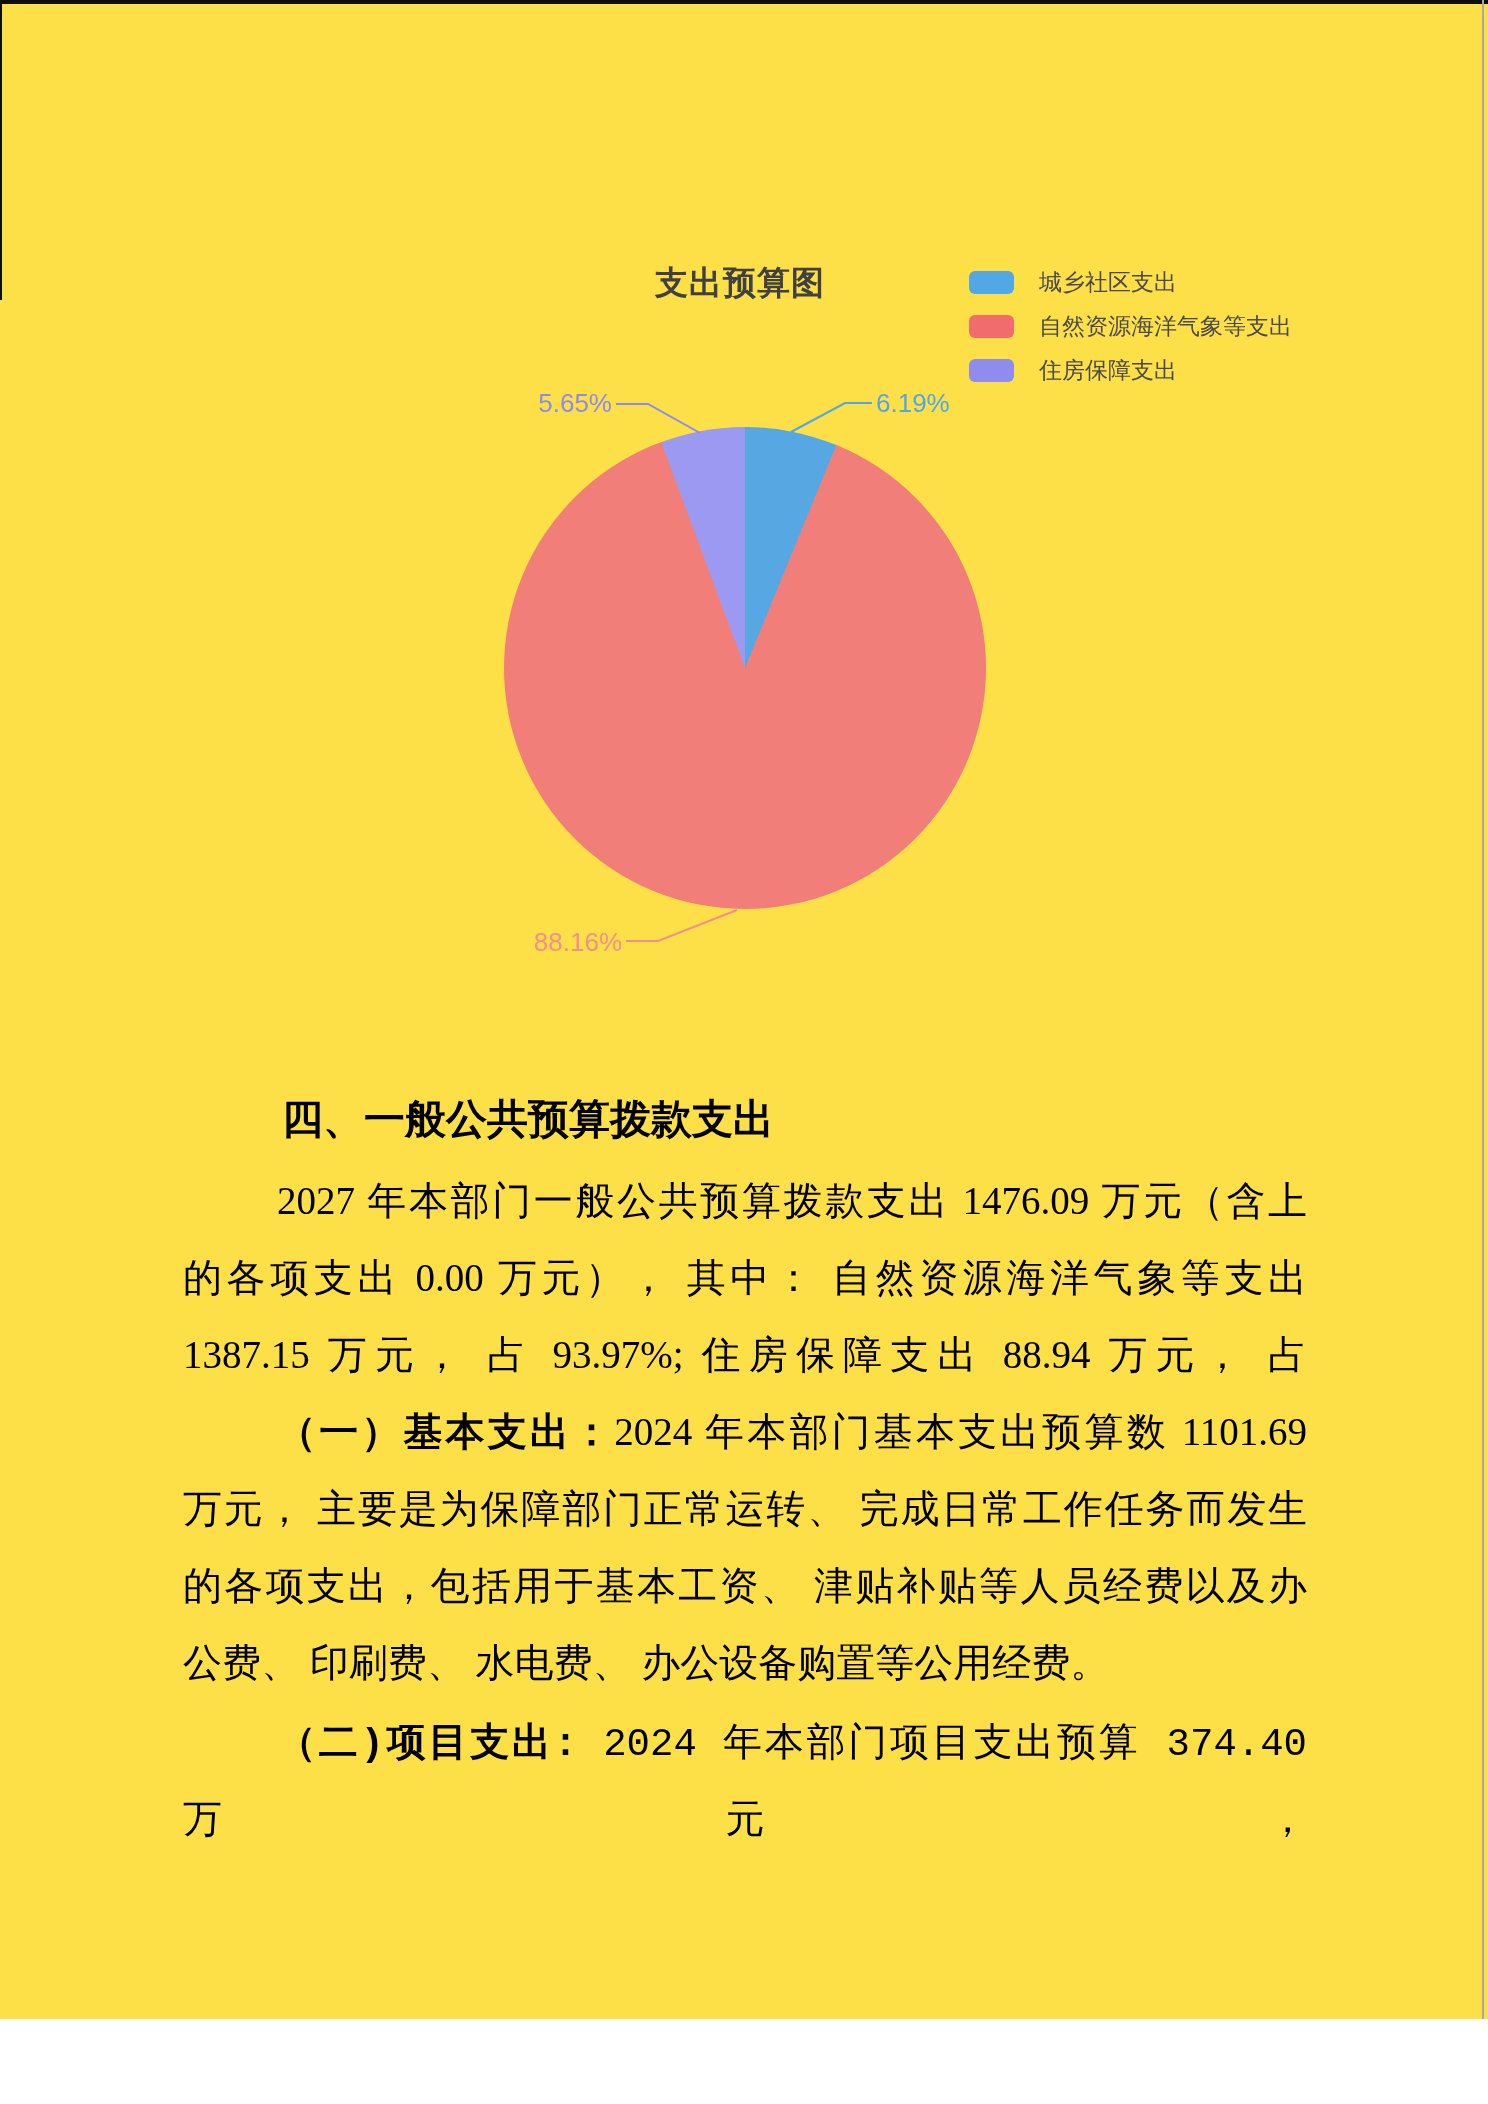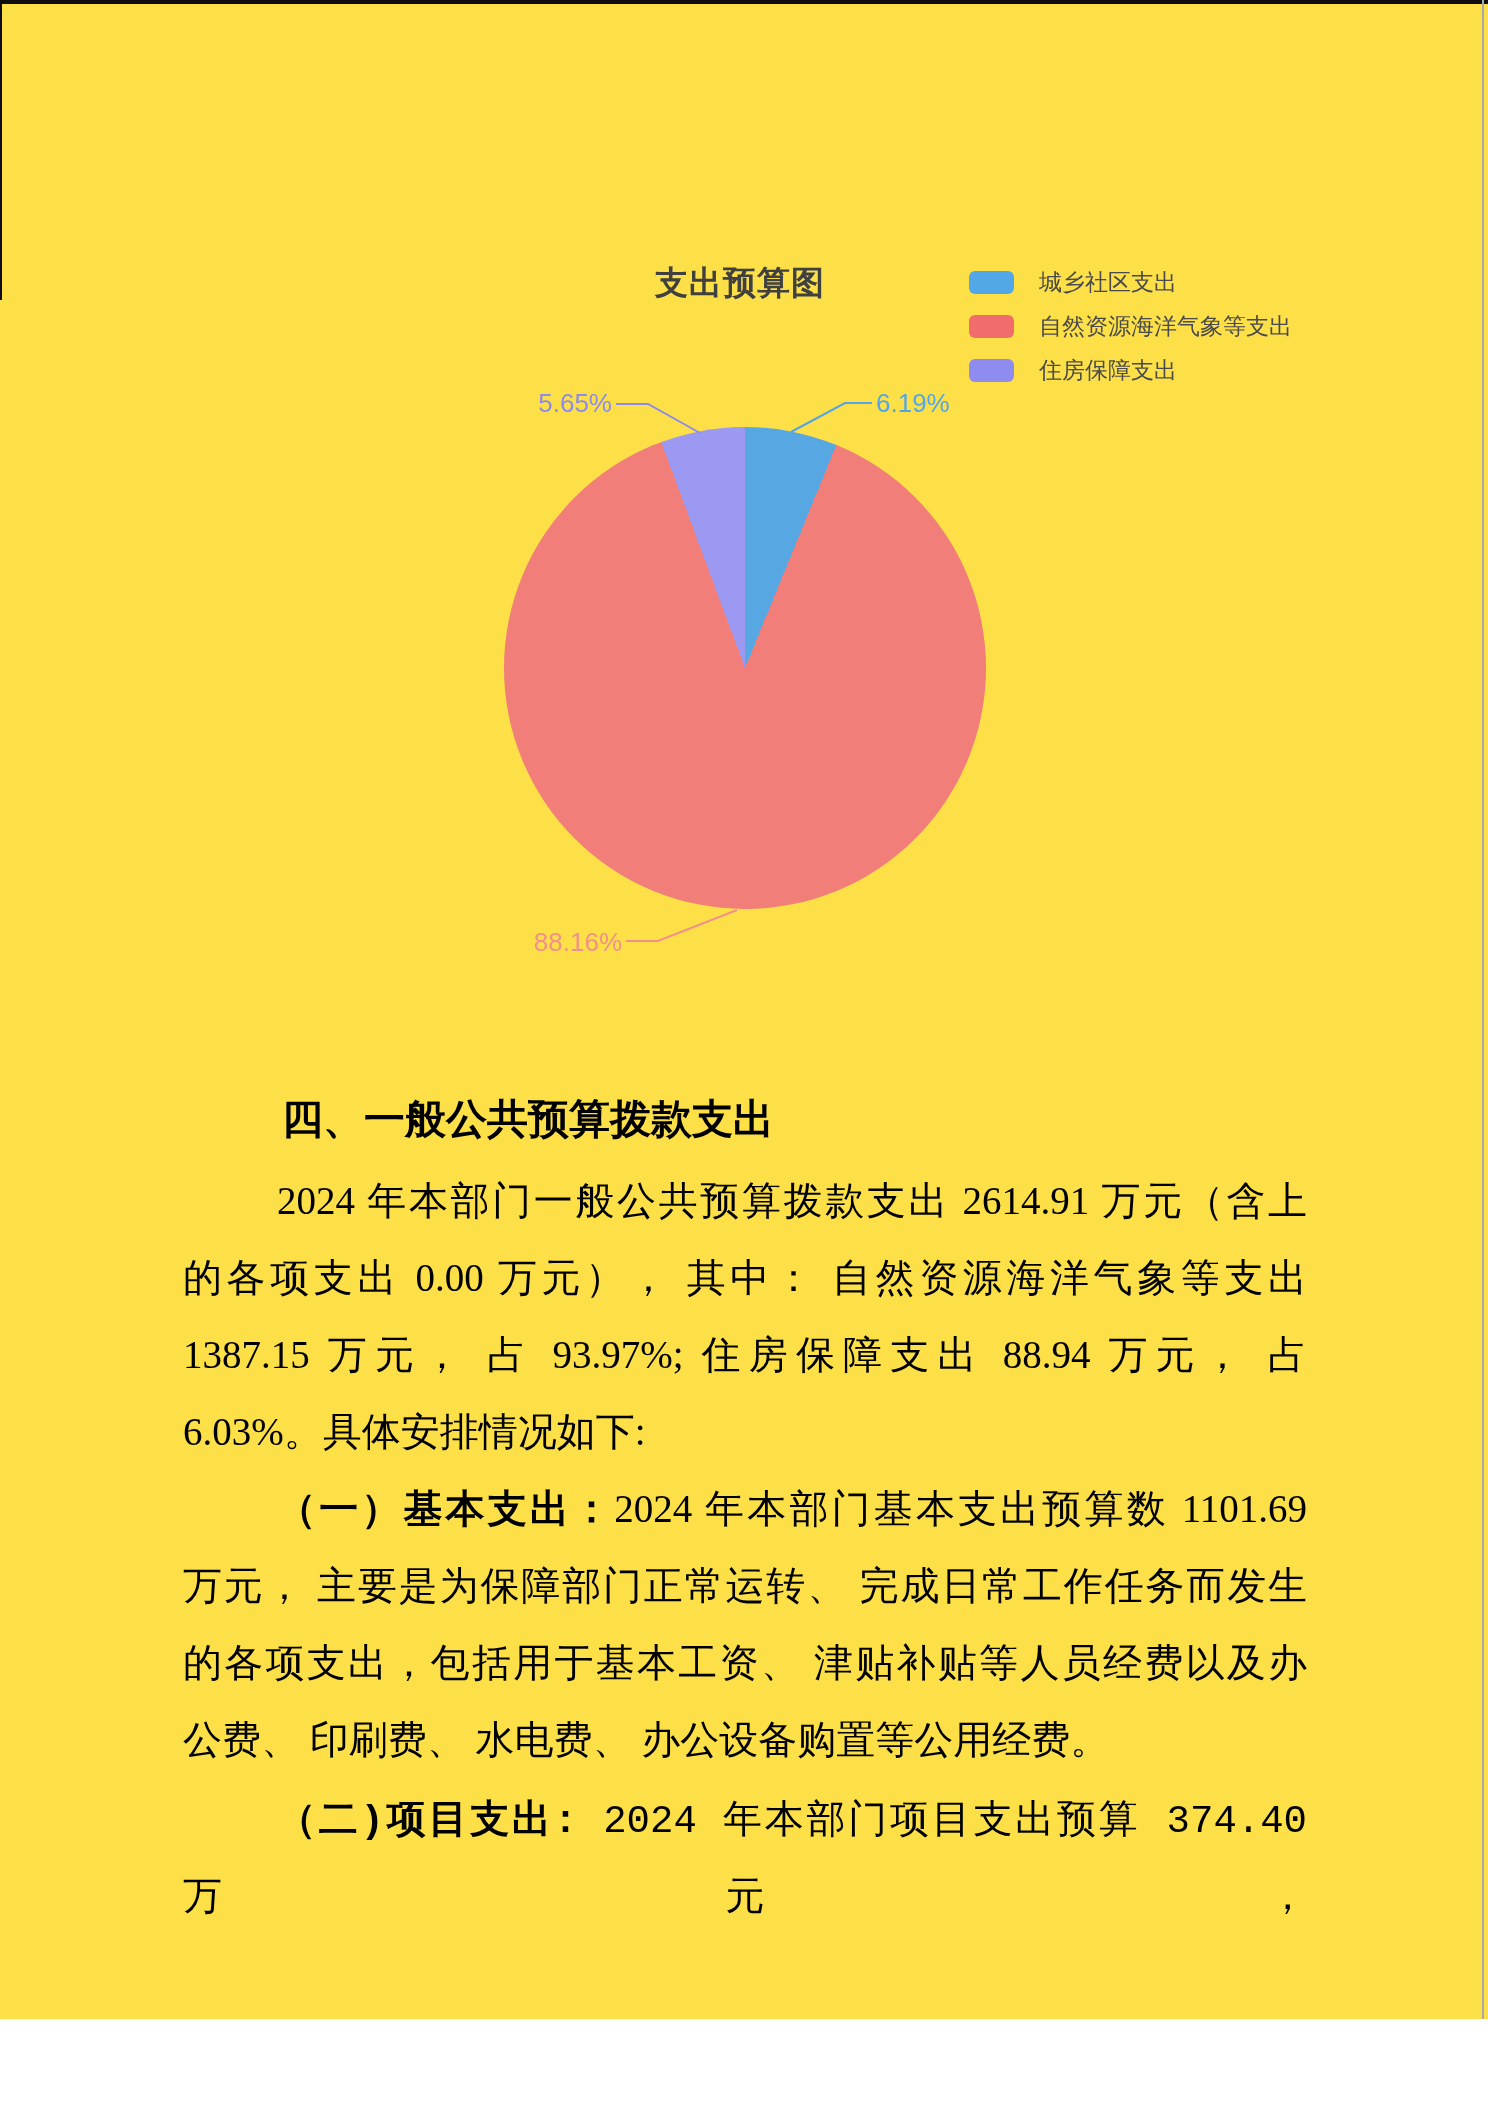--- a/index.html
+++ b/index.html
@@ -88,24 +88,23 @@
     <polyline points="791,432 845,403 872,403" fill="none" stroke-width="2" stroke="#52a6e8"></polyline>
     <text x="876" y="412" text-anchor="start" fill="#52a6e8">6.19%</text>
 
     <polyline points="737,910 658,941 626,941" fill="none" stroke-width="2" stroke="#f2908b"></polyline>
     <text x="622" y="951" text-anchor="end" fill="#f2908b">88.16%</text>
   </svg>
 
   <div class="heading">四、一般公共预算拨款支出</div>
 
   <div class="body-lines">
-      <div class="bline ind fill">2024 年本部门一般公共预算拨款支出 2614.91 万元（含上</div>
+      <div class="bline ind fill">2027 年本部门一般公共预算拨款支出 1476.09 万元（含上</div>
       <div class="bline fill">的各项支出 0.00 万元）， 其中： 自然资源海洋气象等支出</div>
       <div class="bline fill">1387.15 万元， 占 93.97%; 住房保障支出 88.94 万元， 占</div>
-      <div class="bline">6.03%。具体安排情况如下:</div>
       <div class="bline ind fill"><b>（一）基本支出：</b>2024 年本部门基本支出预算数 1101.69</div>
       <div class="bline fill">万元， 主要是为保障部门正常运转、 完成日常工作任务而发生</div>
       <div class="bline fill">的各项支出，包括用于基本工资、 津贴补贴等人员经费以及办</div>
       <div class="bline">公费、 印刷费、 水电费、 办公设备购置等公用经费。</div>
       <div class="bline ind fill"><b>（二)项目支出:</b> 2024 年本部门项目支出预算 374.40 万元，</div>
     </div>
 
 </div>
 
 </body></html>

